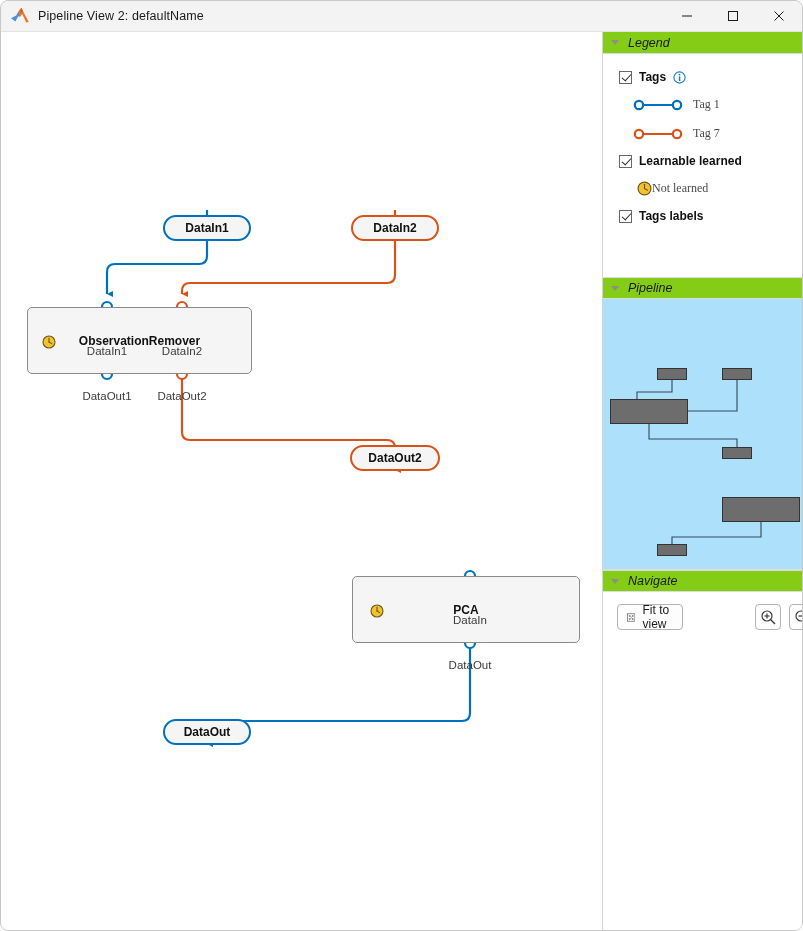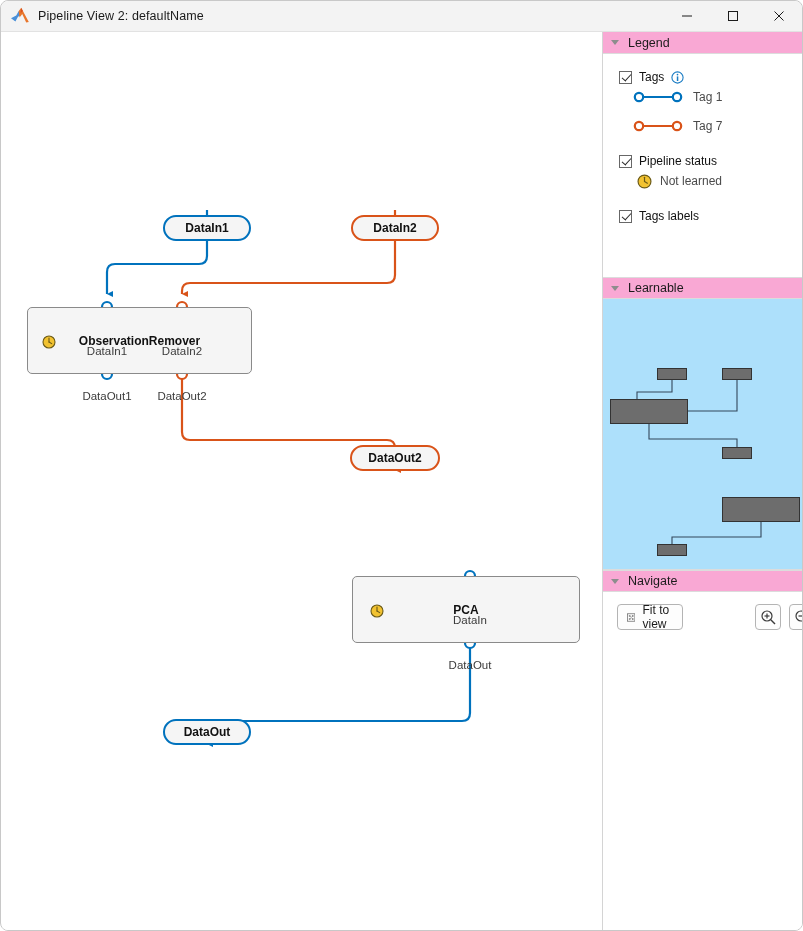--- a/index.html
+++ b/index.html
@@ -85,27 +85,28 @@
 
   
   #sidepanel {
     position: absolute; left: 602px; top: 31px;
     width: 200px; height: 898px;
     background: #ffffff;
     box-sizing: border-box;
   }
   .section-header {
     height: 22px;
-    background: #f9a8d4;
+    background: #84cc16;
     border-top: 1px solid #dcdcdc;
     border-bottom: 1px solid #dcdcdc;
     display: flex; align-items: center;
     font-size: 12.5px; color: #1b1b1b;
     padding-left: 8px;
     box-sizing: border-box;
+    font-style: italic;
   }
   .section-header:first-child { border-top: none; }
   .tri {
     width: 0; height: 0;
     border-left: 4.5px solid transparent;
     border-right: 4.5px solid transparent;
     border-top: 5px solid #8d8d8d;
     margin-right: 9px;
     flex: 0 0 auto;
   }
@@ -120,27 +121,27 @@
     box-sizing: border-box;
   }
   .cb::after {
     content: "";
     position: absolute; left: 3.5px; top: 0.5px;
     width: 4px; height: 8px;
     border: solid #2b2b2b;
     border-width: 0 1.7px 1.7px 0;
     transform: rotate(42deg);
   }
-  .legend-label { font-size: 12px; font-weight: normal; color: #111; }
+  .legend-label { font-size: 12px; font-weight: bold; color: #111; }
   .info-icon { margin-left: 7px; width: 13px; height: 13px; flex: 0 0 auto; }
-  .legend-sub { display: flex; height: 29px; padding-left: 30px; }
+  .legend-sub { display: flex; align-items: center; height: 29px; padding-left: 30px; font-family: Liberation Serif, serif; }
   .swatch { width: 50px; height: 14px; flex: 0 0 auto; margin-right: 10px; }
   .sub-text { font-size: 12px; color: #4a4a4a; }
   .legend-sub.status { padding-left: 34px; }
-  .legend-sub.status .sub-text { margin-left: 8px; }
+  .legend-sub.status .sub-text { margin-left: 0; }
 
   #overview-canvas {
     position: relative;
     width: 199px; height: 270px;
     background: #ade0fb;
     border-bottom: 1px solid #dcdcdc;
     overflow: hidden;
   }
   .ov-rect { position: absolute; background: #6d6d6d; border: 1px solid #333; box-sizing: border-box; }
 
@@ -279,41 +280,41 @@
         <svg class="swatch" viewBox="0 0 50 14">
           <line x1="6" y1="7" x2="44" y2="7" stroke="#d95319" stroke-width="2.2"></line>
           <circle cx="6" cy="7" r="4.2" fill="#fff" stroke="#d95319" stroke-width="2.2"></circle>
           <circle cx="44" cy="7" r="4.2" fill="#fff" stroke="#d95319" stroke-width="2.2"></circle>
         </svg>
         <span class="sub-text">Tag 7</span>
       </div>
 
       <div class="legend-row">
         <span class="cb"></span>
-        <span class="legend-label">Pipeline status</span>
+        <span class="legend-label">Learnable learned</span>
       </div>
 
       <div class="legend-sub status">
         <svg width="15" height="15" viewBox="0 0 14 14">
           <circle cx="7" cy="7" r="6" fill="#f2c230" stroke="#6b5a16" stroke-width="1.1"></circle>
           <path d="M7,7 L7,3.1" stroke="#6b5a16" stroke-width="1.1" stroke-linecap="round"></path>
           <path d="M7,7 L9.7,8.6" stroke="#6b5a16" stroke-width="1.1" stroke-linecap="round"></path>
         </svg>
         <span class="sub-text">Not learned</span>
       </div>
 
       <div class="legend-row">
         <span class="cb"></span>
         <span class="legend-label">Tags labels</span>
       </div>
     </div>
 
     <div class="section-header" style="margin-top:40px;">
       <span class="tri"></span>
-      <span>Learnable</span>
+      <span>Pipeline</span>
     </div>
     <div id="overview-canvas">
       <svg width="199" height="270">
         <path d="M69,81 L69,93 L34,93 L34,100" fill="none" stroke="#33475b" stroke-width="1.1"></path>
         <path d="M134,81 L134,112 L46,112 L46,100" fill="none" stroke="#33475b" stroke-width="1.1"></path>
         <path d="M46,125 L46,140 L134,140 L134,148" fill="none" stroke="#33475b" stroke-width="1.1"></path>
         <path d="M158,223 L158,238 L69,238 L69,245" fill="none" stroke="#33475b" stroke-width="1.1"></path>
       </svg>
       <div class="ov-rect" style="left:54px; top:69px; width:30px; height:12px;"></div>
       <div class="ov-rect" style="left:119px; top:69px; width:30px; height:12px;"></div>

